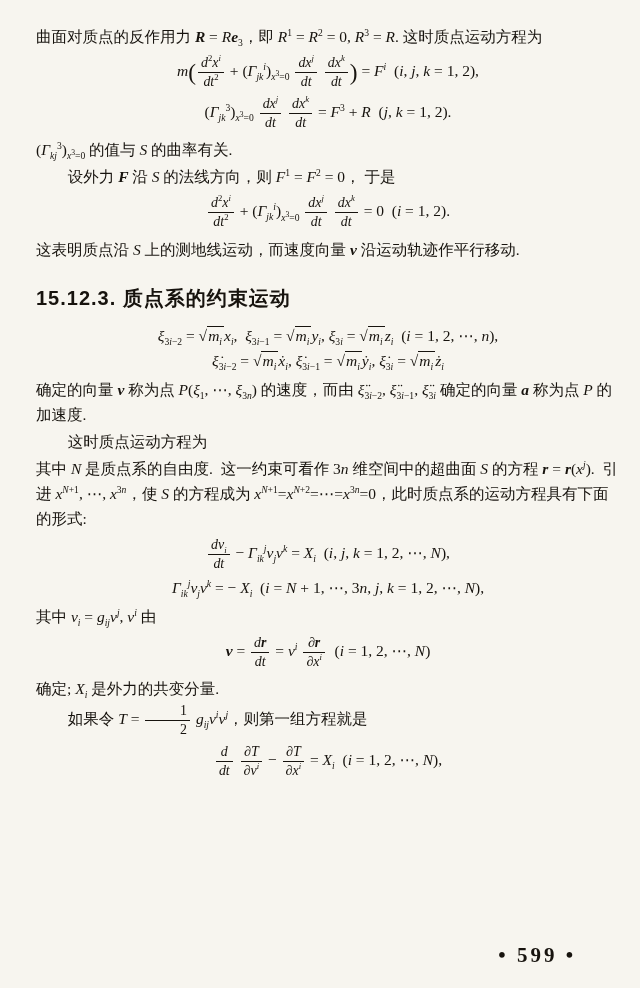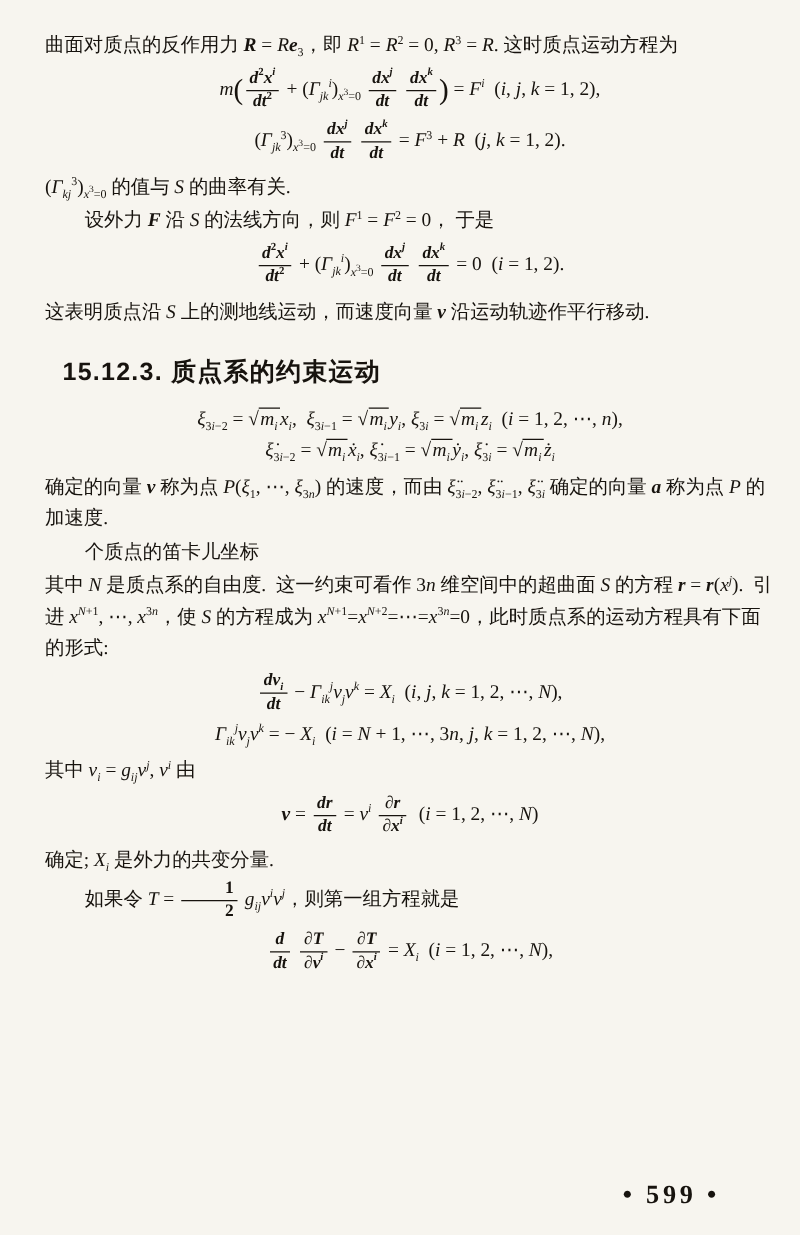--- a/index.html
+++ b/index.html
@@ -12,27 +12,27 @@
     padding:22px 20px 0 36px;
     font-size:15.5px;line-height:1.62;
   }
   .para{margin:2px 0;white-space:pre-wrap;}
   .indent{text-indent:2.05em;}
   .equation{
     text-align:center;margin:6px 0;line-height:1.25;white-space:pre-wrap;
   }
   .heading{
     font-family:"Liberation Sans","DejaVu Sans",sans-serif;
-    font-size:20px;font-weight:bold;margin:20px 0 12px 14px;letter-spacing:1px;
+    font-size:20px;font-weight:bold;margin:20px 0 12px 0;letter-spacing:1px;
   }
   sup,sub{font-size:0.62em;line-height:0;}
   sup sup,sup sub,sub sup,sub sub{font-size:0.8em;}
   .frac{
     display:inline-block;vertical-align:middle;
-    margin:0 2px;font-size:0.9em;line-height:1.15;font-weight:bold;
+    margin:0 2px;font-size:0.9em;line-height:1.15;
   }
   .frac>.num{display:block;border-bottom:1.3px solid currentColor;padding:0 3px 1px 3px;}
   .frac>.den{display:block;padding:1px 3px 0 3px;}
   .bigp{font-size:1.5em;vertical-align:middle;line-height:0.9;font-weight:normal;}
   .sqrt{white-space:nowrap;text-align:center;}
   .sqrt>.rdc{border-top:1.3px solid currentColor;padding:0 2px 0 1px;}
   .pagenum{
     position:absolute;right:64px;bottom:20px;
     font-weight:bold;font-size:21px;letter-spacing:3px;
   }
@@ -59,21 +59,21 @@
   <h2 class="heading">15.12.3. 质点系的约束运动</h2>
 
 
   <div class="equation"><i>ξ</i><sub>3<i>i</i>−2</sub> = <span class="sqrt"><span>√</span><span class="rdc"><i>m</i><sub><i>i</i></sub></span></span><i>x</i><sub><i>i</i></sub>,  <i>ξ</i><sub>3<i>i</i>−1</sub> = <span class="sqrt"><span>√</span><span class="rdc"><i>m</i><sub><i>i</i></sub></span></span><i>y</i><sub><i>i</i></sub>, <i>ξ</i><sub>3<i>i</i></sub> = <span class="sqrt"><span>√</span><span class="rdc"><i>m</i><sub><i>i</i></sub></span></span><i>z</i><sub><i>i</i></sub>  (<i>i</i> = 1, 2, ⋯, <i>n</i>),</div>
 
 
   <div class="equation"><i>ξ̇</i><sub>3<i>i</i>−2</sub> = <span class="sqrt"><span>√</span><span class="rdc"><i>m</i><sub><i>i</i></sub></span></span><i>ẋ</i><sub><i>i</i></sub>, <i>ξ̇</i><sub>3<i>i</i>−1</sub> = <span class="sqrt"><span>√</span><span class="rdc"><i>m</i><sub><i>i</i></sub></span></span><i>ẏ</i><sub><i>i</i></sub>, <i>ξ̇</i><sub>3<i>i</i></sub> = <span class="sqrt"><span>√</span><span class="rdc"><i>m</i><sub><i>i</i></sub></span></span><i>ż</i><sub><i>i</i></sub></div>
 
   <p class="para">确定的向量 <b><i>v</i></b> 称为点 <i>P</i>(<i>ξ</i><sub>1</sub>, ⋯, <i>ξ</i><sub>3<i>n</i></sub>) 的速度，而由 <i>ξ̈</i><sub>3<i>i</i>−2</sub>, <i>ξ̈</i><sub>3<i>i</i>−1</sub>, <i>ξ̈</i><sub>3<i>i</i></sub> 确定的向量 <b><i>a</i></b> 称为点 <i>P</i> 的加速度.</p>
 
-  <p class="para indent">个质点的笛卡儿坐标</p>
+  <p class="para indent">这时质点运动方程为</p>
 
 
   <p class="para">其中 <i>N</i> 是质点系的自由度.  这一约束可看作 3<i>n</i> 维空间中的超曲面 <i>S</i> 的方程 <b><i>r</i></b> = <b><i>r</i></b>(<i>x</i><sup><i>j</i></sup>).  引进 <i>x</i><sup><i>N</i>+1</sup>, ⋯, <i>x</i><sup>3<i>n</i></sup>，使 <i>S</i> 的方程成为 <i>x</i><sup><i>N</i>+1</sup>=<i>x</i><sup><i>N</i>+2</sup>=⋯=<i>x</i><sup>3<i>n</i></sup>=0，此时质点系的运动方程具有下面的形式:</p>
 
   <div class="equation"><span class="frac"><span class="num"><i>dv</i><sub><i>i</i></sub></span><span class="den"><i>dt</i></span></span> − <i>Γ</i><sub><i>ik</i></sub><sup><i>j</i></sup><i>v</i><sub><i>j</i></sub><i>v</i><sup><i>k</i></sup> = <i>X</i><sub><i>i</i></sub>  (<i>i</i>, <i>j</i>, <i>k</i> = 1, 2, ⋯, <i>N</i>),</div>
 
   <div class="equation"><i>Γ</i><sub><i>ik</i></sub><sup><i>j</i></sup><i>v</i><sub><i>j</i></sub><i>v</i><sup><i>k</i></sup> = − <i>X</i><sub><i>i</i></sub>  (<i>i</i> = <i>N</i> + 1, ⋯, 3<i>n</i>, <i>j</i>, <i>k</i> = 1, 2, ⋯, <i>N</i>),</div>
 
   <p class="para">其中 <i>v</i><sub><i>i</i></sub> = <i>g</i><sub><i>ij</i></sub><i>v</i><sup><i>j</i></sup>, <i>v</i><sup><i>i</i></sup> 由</p>
 

